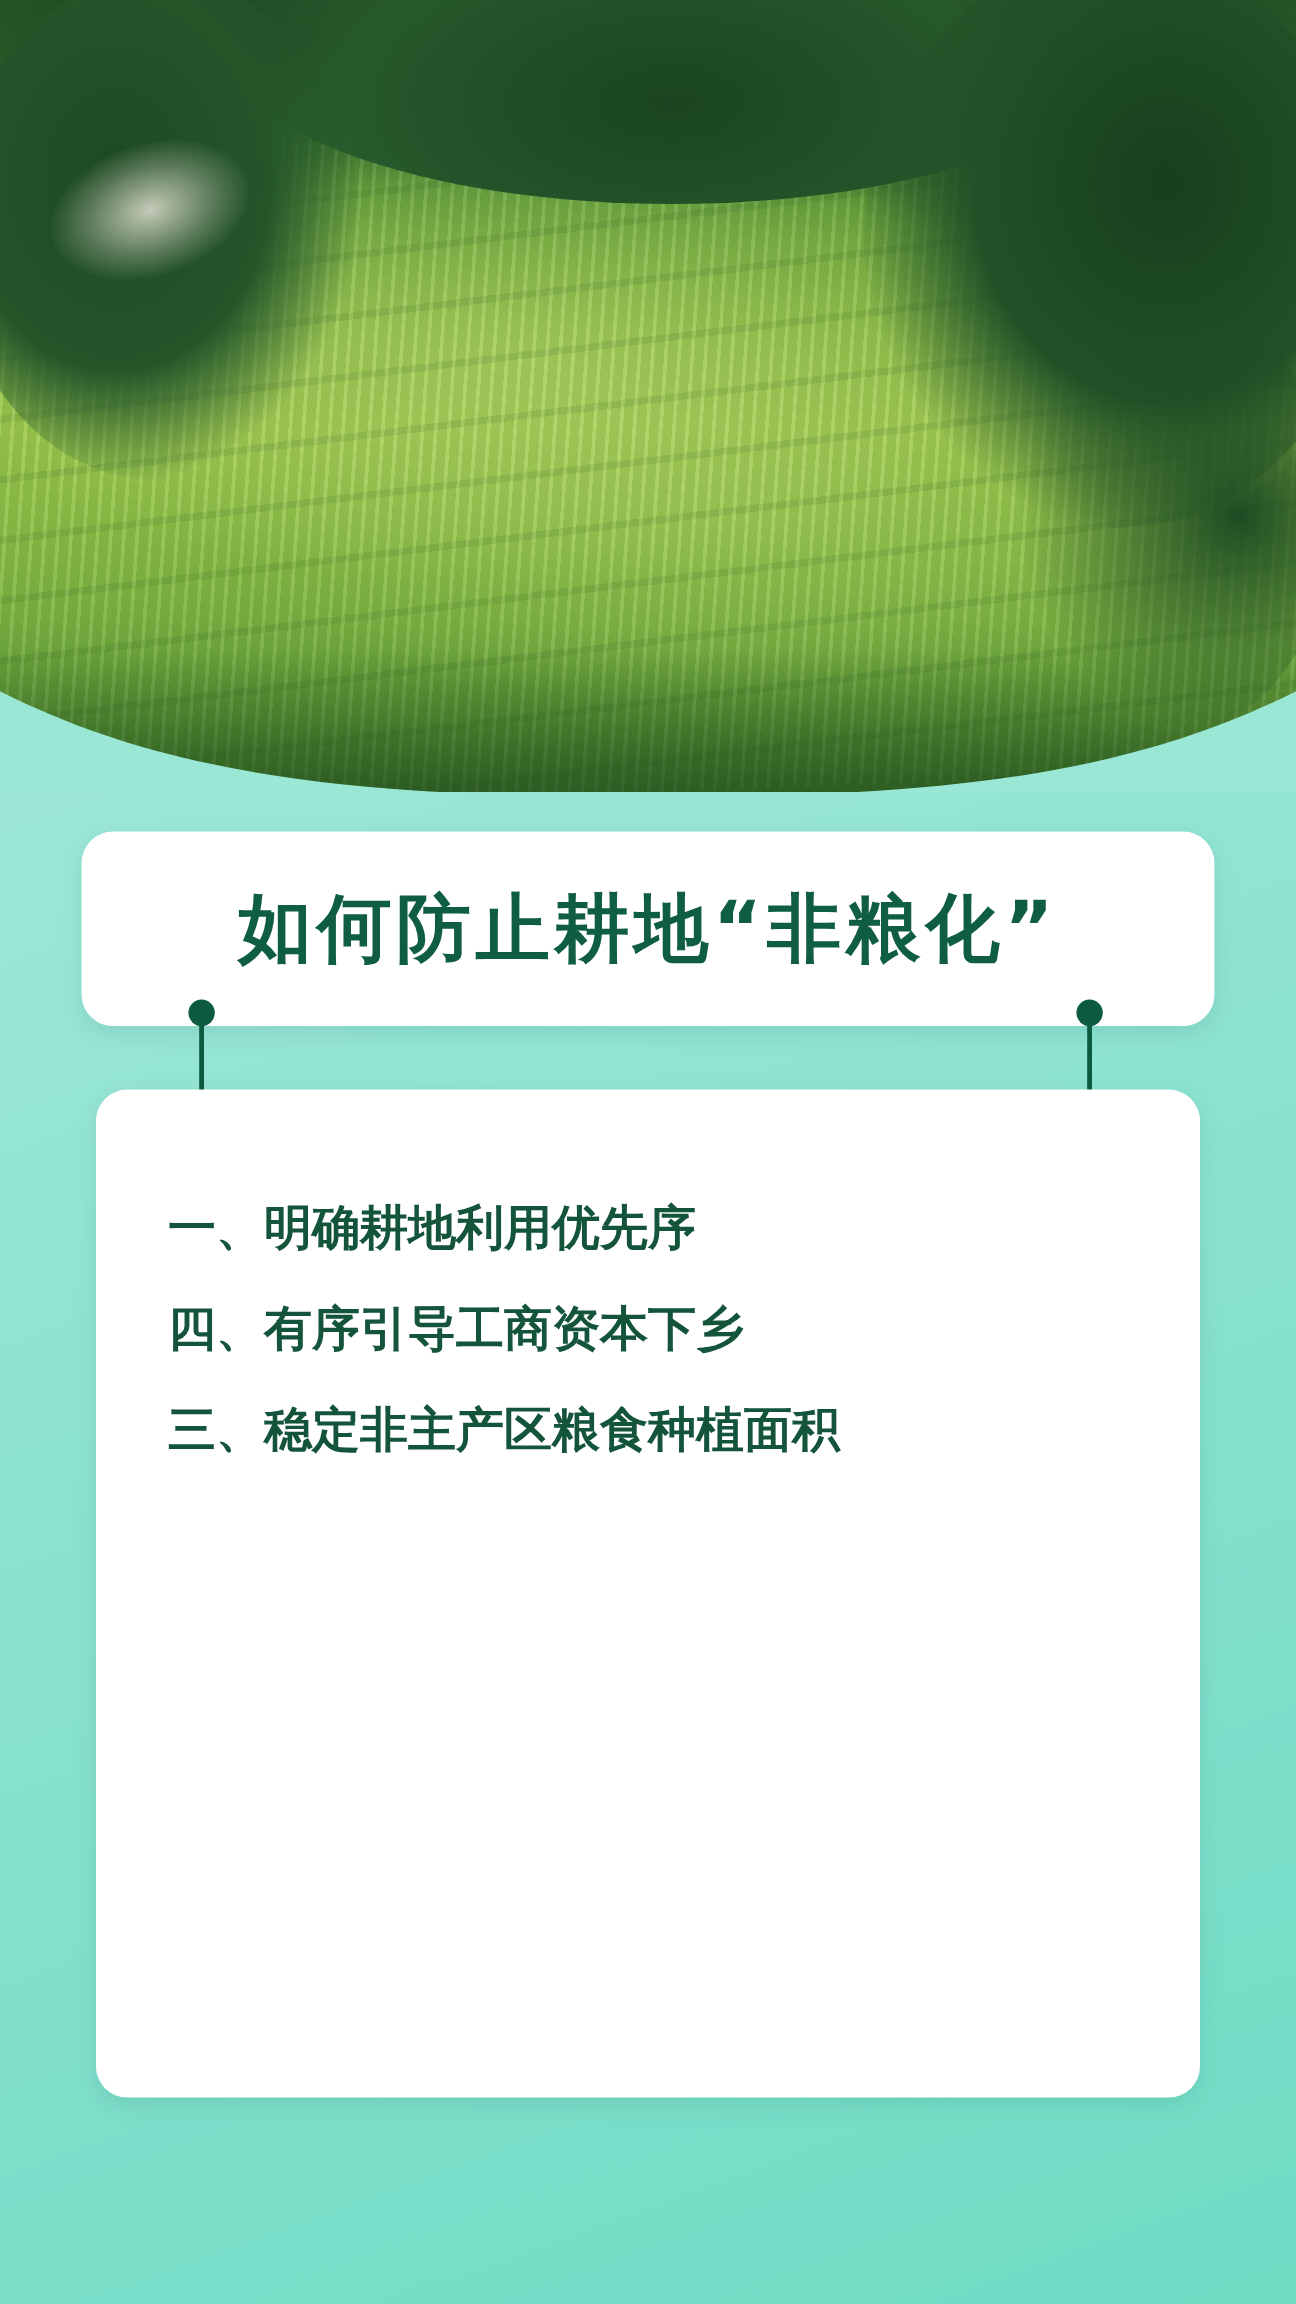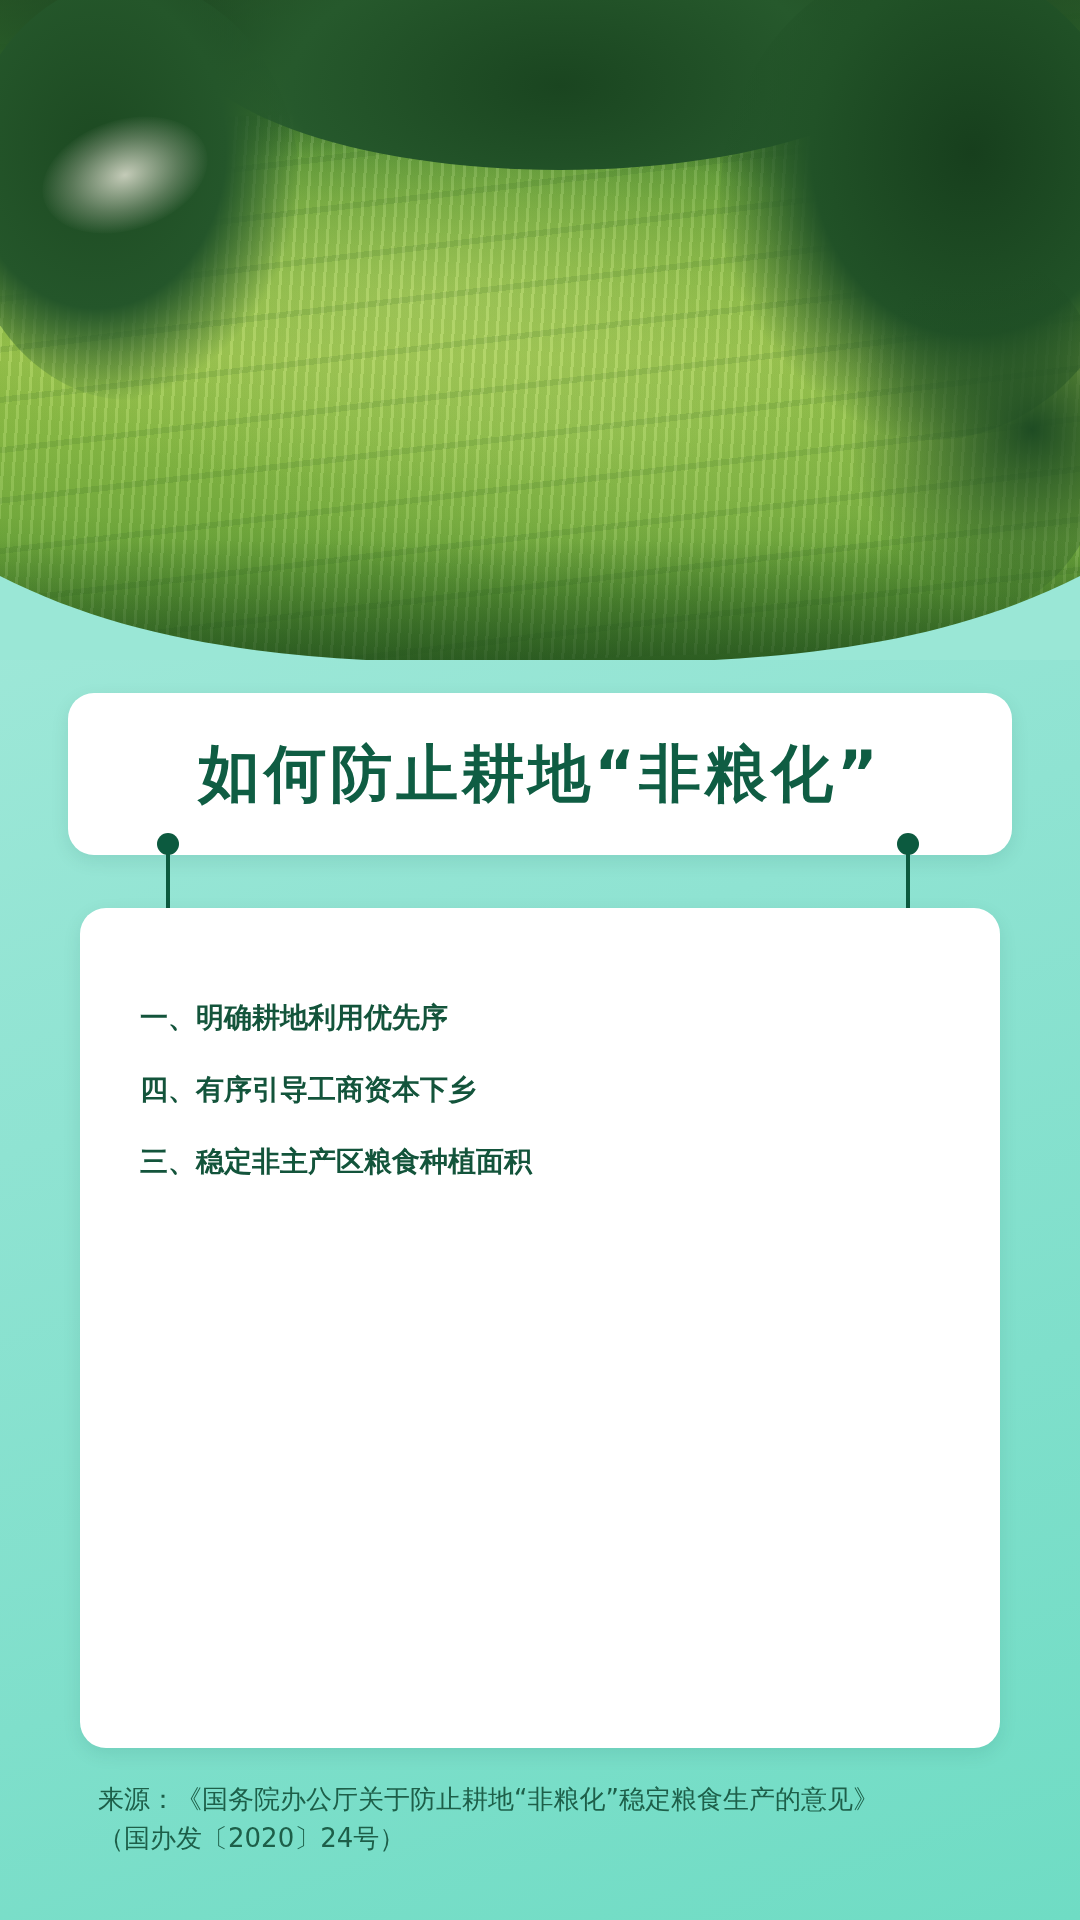--- a/index.html
+++ b/index.html
@@ -190,21 +190,21 @@
     top: 908px;
     width: 920px;
     height: 840px;
     background: #ffffff;
     border-radius: 26px;
     box-shadow: 0 6px 18px rgba(0,70,60,0.10);
     padding: 96px 60px 0 60px;
     box-sizing: border-box;
   }
   .item {
-    font-size: 28px;
+    font-size: 40px;
     line-height: 1.0;
     color: #13543b;
     font-weight: bold;
     margin: 0 0 44px 0;
     white-space: nowrap;
     font-family: "DejaVu Sans", "Liberation Sans", sans-serif;
   }
   .item.spread { letter-spacing: 6px; }
 
   
@@ -247,18 +247,14 @@
 
   <div class="pin pin-left"></div>
   <div class="pin pin-right"></div>
 
   <div class="body-card">
     <p class="item">一、明确耕地利用优先序</p>
     <p class="item">四、有序引导工商资本下乡</p>
     <p class="item">三、稳定非主产区粮食种植面积</p>
   </div>
 
-  <div class="source">
-    <div>来源：《国务院办公厅关于防止耕地“非粮化”稳定粮食生产的意见》</div>
-    <div>（国办发〔2020〕24号）</div>
-  </div>
 
 </div>
 
 </body></html>

